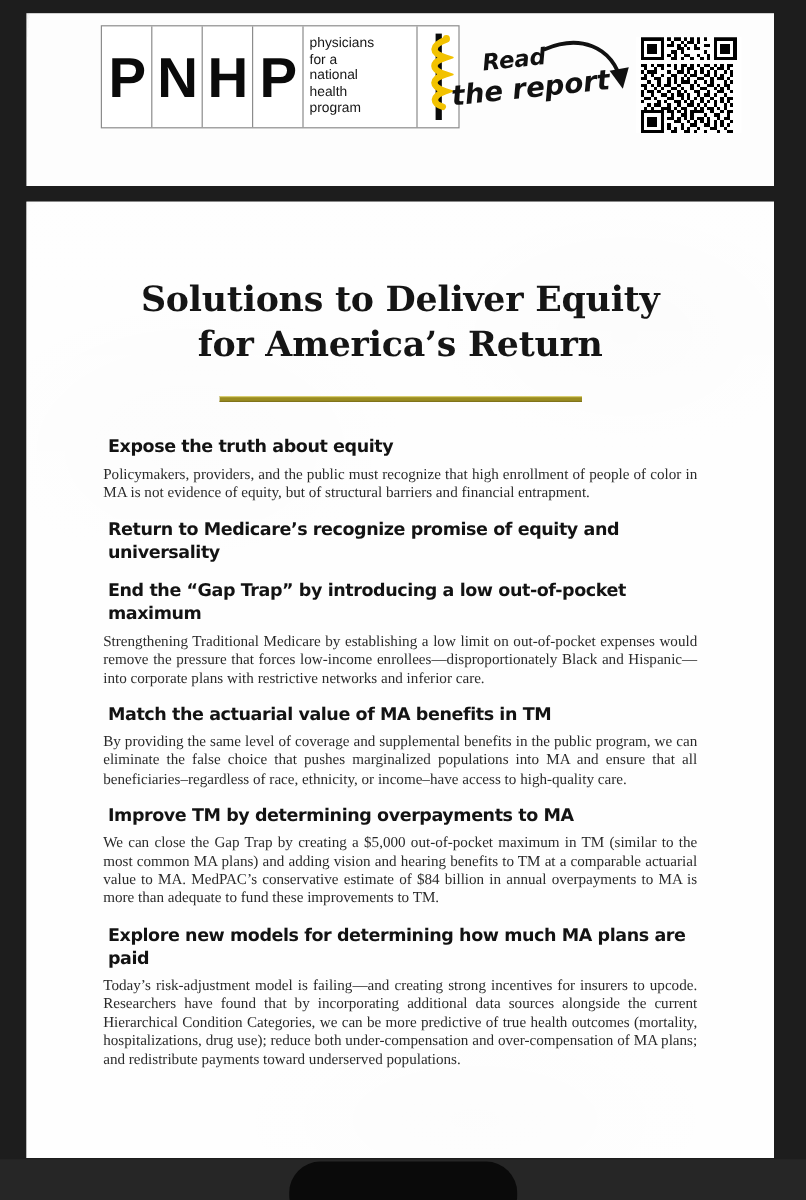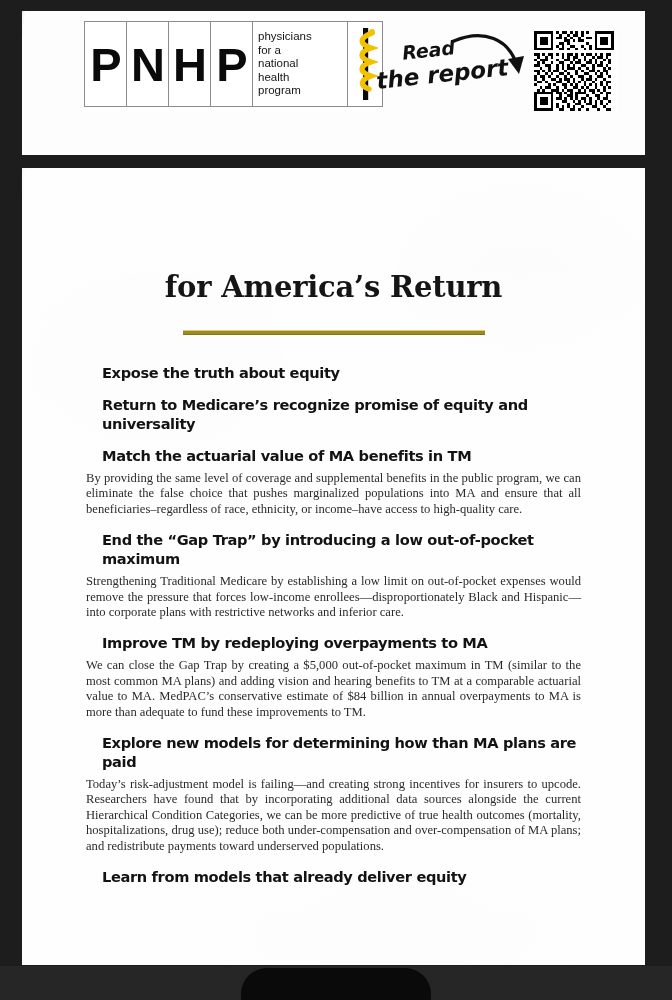--- a/index.html
+++ b/index.html
@@ -196,21 +196,21 @@
     background: #9a8c21;
     border-top: 1px solid #d8cd70;
     border-bottom: 1px solid #80731a;
     box-sizing: border-box;
   }
 
   
   #sections { margin-top: 28px; }
   .section { margin-bottom: 13px; }
   .section-heading {
-    margin: 0 0 6px 16px;
+    margin: 0 0 6px 4px;
     font-family: "DejaVu Sans", sans-serif;
     font-weight: 700;
     font-size: 14.6px;
     line-height: 19px;
     color: #131313;
     letter-spacing: -0.35px;
   }
   .section-body {
     margin: 0;
     font-family: "Liberation Serif", serif;
@@ -478,59 +478,56 @@
     </div>
   </div>
 
   <div id="doc-panel">
     <div id="doc-texture"></div>
     <div id="doc-wash"></div>
 
     <div id="doc-content">
 
       <h1 id="doc-title">
-        <br>
+        <span>Solutions to Deliver Equity</span><br>
         <span>for America’s Return</span>
       </h1>
       <div id="title-divider"></div>
 
       <div id="sections">
 
         <div class="section">
           <h2 class="section-heading">Expose the truth about equity</h2>
+          <p class="section-body">Policymakers, providers, and the public must recognize that high enrollment of people of color in MA is not evidence of equity, but of structural barriers and financial entrapment.</p>
         </div>
 
         <div class="section">
           <h2 class="section-heading">Return to Medicare’s recognize promise of equity and universality</h2>
+        </div>
+
+        <div class="section">
+          <h2 class="section-heading">End the “Gap Trap” by introducing a low out-of-pocket maximum</h2>
+          <p class="section-body">Strengthening Traditional Medicare by establishing a low limit on out-of-pocket expenses would remove the pressure that forces low-income enrollees—disproportionately Black and Hispanic—into corporate plans with restrictive networks and inferior care.</p>
         </div>
 
         <div class="section">
           <h2 class="section-heading">Match the actuarial value of MA benefits in TM</h2>
           <p class="section-body">By providing the same level of coverage and supplemental benefits in the public program, we can eliminate the false choice that pushes marginalized populations into MA and ensure that all beneficiaries–regardless of race, ethnicity, or income–have access to high-quality care.</p>
         </div>
 
         <div class="section">
-          <h2 class="section-heading">End the “Gap Trap” by introducing a low out-of-pocket maximum</h2>
-          <p class="section-body">Strengthening Traditional Medicare by establishing a low limit on out-of-pocket expenses would remove the pressure that forces low-income enrollees—disproportionately Black and Hispanic—into corporate plans with restrictive networks and inferior care.</p>
+          <h2 class="section-heading">Improve TM by determining overpayments to MA</h2>
+          <p class="section-body">We can close the Gap Trap by creating a $5,000 out-of-pocket maximum in TM (similar to the most common MA plans) and adding vision and hearing benefits to TM at a comparable actuarial value to MA. MedPAC’s conservative estimate of $84 billion in annual overpayments to MA is more than adequate to fund these improvements to TM.</p>
         </div>
 
         <div class="section">
-          <h2 class="section-heading">Improve TM by redeploying overpayments to MA</h2>
-          <p class="section-body">We can close the Gap Trap by creating a $5,000 out-of-pocket maximum in TM (similar to the most common MA plans) and adding vision and hearing benefits to TM at a comparable actuarial value to MA. MedPAC’s conservative estimate of $84 billion in annual overpayments to MA is more than adequate to fund these improvements to TM.</p>
-        </div>
-
-        <div class="section">
-          <h2 class="section-heading">Explore new models for determining how than MA plans are paid</h2>
+          <h2 class="section-heading">Explore new models for determining how much MA plans are paid</h2>
           <p class="section-body">Today’s risk-adjustment model is failing—and creating strong incentives for insurers to upcode. Researchers have found that by incorporating additional data sources alongside the current Hierarchical Condition Categories, we can be more predictive of true health outcomes (mortality, hospitalizations, drug use); reduce both under-compensation and over-compensation of MA plans; and redistribute payments toward underserved populations.</p>
         </div>
 
-        <div class="section">
-          <h2 class="section-heading">Learn from models that already deliver equity</h2>
-
-        </div>
 
       </div>
 
     </div>
   </div>
 
   <div id="viewer-bottom-bar">
     <div id="viewer-handle"></div>
   </div>
 

